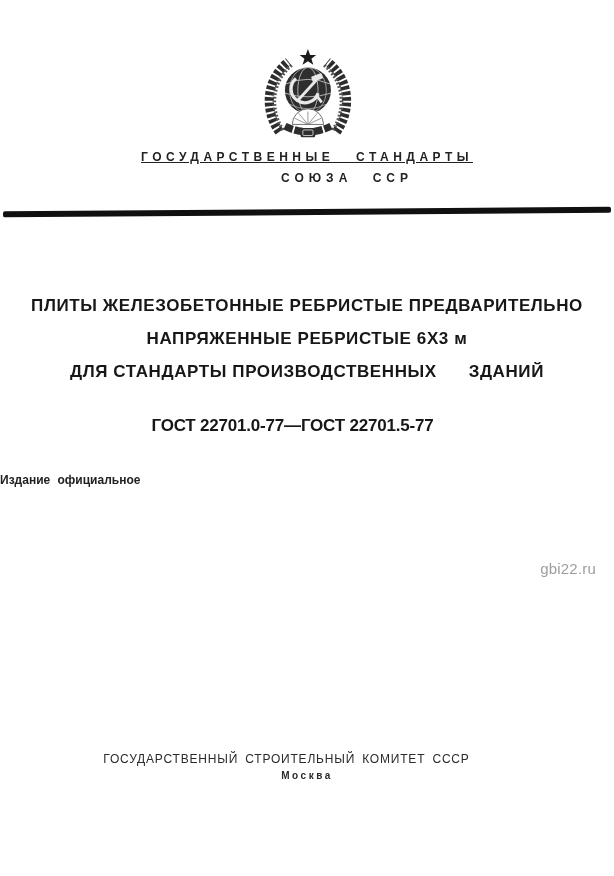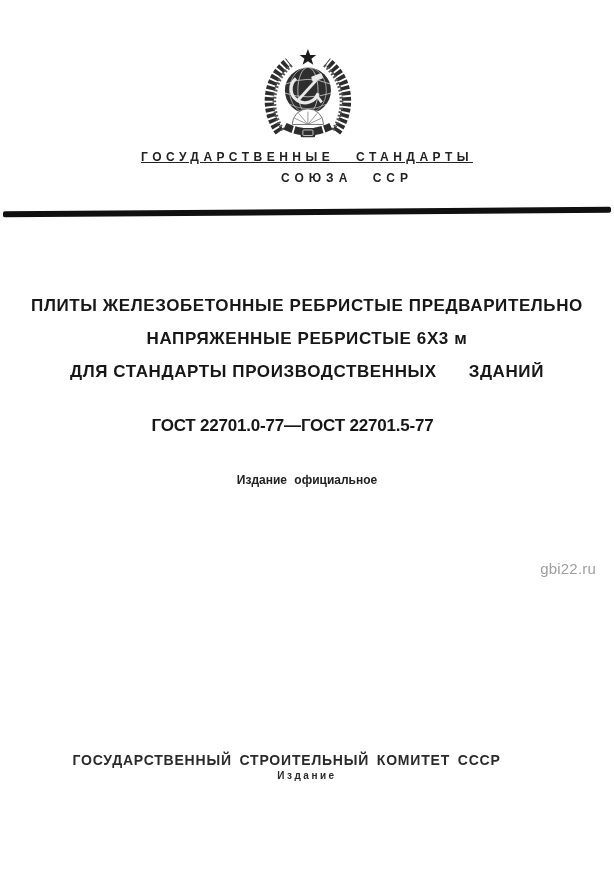--- a/index.html
+++ b/index.html
@@ -87,43 +87,43 @@
     letter-spacing: -0.2px;
     color: #171717;
     white-space: pre;
     margin-top: 12px;
   }
   .edition-note {
     position: absolute;
     left: 0;
     top: 473px;
     width: 614px;
-    text-align: center;
+    text-align: left;
     font-size: 12px;
     font-weight: bold;
     word-spacing: 4px;
     color: #222;
     white-space: pre;
   }
   .watermark {
     position: absolute;
     right: 18px;
     top: 560px;
     font-size: 15px;
     color: #9e9e9e;
     letter-spacing: 0.2px;
   }
   .footer-publisher {
     position: absolute;
     left: 0;
     top: 752px;
     width: 573px;
     text-align: center;
-    font-size: 14px;
-    font-weight: bold;
+    font-size: 12px;
+    font-weight: normal;
     letter-spacing: 0.8px;
     word-spacing: 3px;
     color: #2a2a2a;
     white-space: pre;
   }
   .footer-city {
     position: absolute;
     left: 0;
     top: 770px;
     width: 614px;
@@ -190,15 +190,15 @@
     <div class="title-line">ДЛЯ СТАНДАРТЫ ПРОИЗВОДСТВЕННЫХ      ЗДАНИЙ</div>
   </div>
 
   <div class="designation">ГОСТ 22701.0-77—ГОСТ 22701.5-77</div>
 
   <div class="edition-note">Издание официальное</div>
 
   <div class="watermark">gbi22.ru</div>
 
   <div class="footer-publisher">ГОСУДАРСТВЕННЫЙ СТРОИТЕЛЬНЫЙ КОМИТЕТ СССР</div>
-  <div class="footer-city">Издание</div>
+  <div class="footer-city">Москва</div>
 
 </div>
 
 </body></html>

